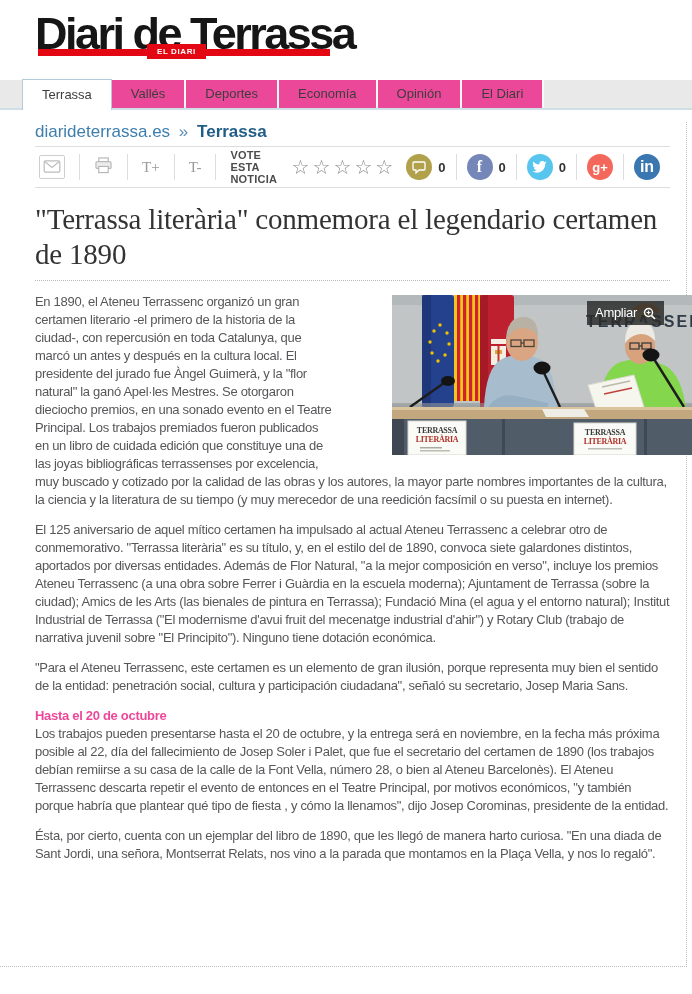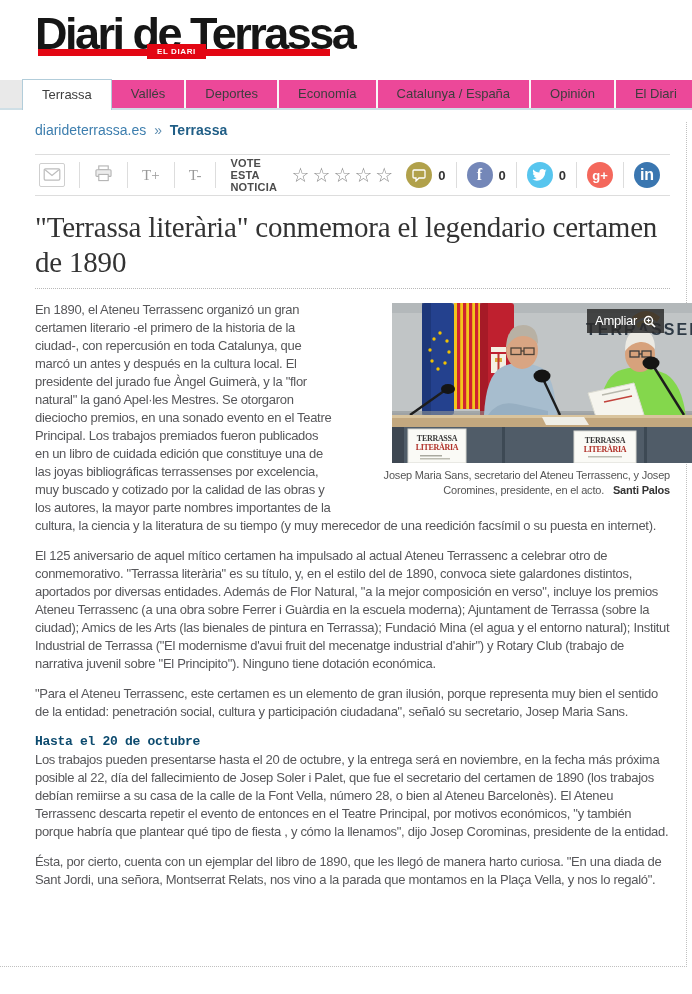--- a/index.html
+++ b/index.html
@@ -22,21 +22,21 @@
   .tab { height:28px; line-height:28px; padding:0 19px; font-size:13px; color:#3d3d3d;
          background:#ec4899; border-right:2px solid #f8f8f8; cursor:pointer; white-space:nowrap; }
   .tab.active { background:#fff; border:1px solid #b2cdda; border-bottom:none; height:31px;
                 line-height:30px; margin-bottom:-2px; position:relative; z-index:2; }
 
   
   .content { width:687px; border-right:1px dotted #c0c0c0; border-bottom:1px dotted #c0c0c0;
              padding:0 16px 10px 35px; min-height:845px; }
 
   
-  .breadcrumb { margin:12px 0 16px; font-size:14px; }
+  .breadcrumb { margin:12px 0 4px; font-size:17px; }
   .breadcrumb a { text-decoration:none; cursor:pointer; }
   .bc-site { color:#3d7eae; }
   .bc-sep { color:#5d8db0; margin:0 4px; }
   .bc-section { color:#205e86; font-weight:bold; }
 
   
   .toolbar { display:flex; align-items:center; height:42px;
              border-top:1px solid #ddd; border-bottom:1px solid #ddd; }
   .tool { display:flex; align-items:center; justify-content:center; padding:0 14px;
           border-right:1px solid #ddd; height:26px; cursor:pointer; }
@@ -62,21 +62,21 @@
            color:#333; line-height:35px; margin:14px 0 8px; max-width:648px; letter-spacing:-0.2px; }
   .byline { font-size:13px; margin-bottom:6px; }
   .byline .author { color:#666; }
   .byline .sep { color:#9bb8cc; margin:0 6px; }
   .byline .when { color:#3a7ca9; }
   .dotline { border-top:1px dotted #b8b8b8; margin:0 0 12px; }
 
   
   .article-body { font-size:13px; line-height:18px; letter-spacing:-0.3px; color:#57575a; }
   .article-body p { margin:0 0 12px; }
-  .subhead { font-size:13px; font-weight:bold; color:#0c4a6e; margin:0; line-height:18px;font-family:Liberation Mono, monospace; }
+  .subhead { font-size:13px; font-weight:bold; color:#ec4899; margin:0; line-height:18px; }
   .article-body p.no-top { margin-top:0; }
 
   
   .photo { float:right; width:322px; margin:2px 0 4px 16px; }
   .photo-frame { position:relative; width:322px; height:160px; cursor:pointer;padding-left:44px; }
   .photo-frame svg { display:block; }
   .ampliar { position:absolute; top:6px; right:6px; background:rgba(43,43,43,0.85); color:#fff;
              font-size:13px; padding:3px 8px; display:flex; align-items:center; gap:6px; cursor:pointer; }
   figcaption { font-size:11px; letter-spacing:-0.2px; line-height:15px; color:#555;
                text-align:right; margin-top:5px; }
@@ -93,21 +93,20 @@
       <span class="logo-bar" style="background: rgb(227, 6, 19);"></span>
       <span class="logo-badge" style="background: rgb(227, 6, 19);">EL DIARI</span>
     </a>
   </header>
 
   <nav class="tabbar">
     <div class="tab active">Terrassa</div>
     <div class="tab">Vallés</div>
     <div class="tab">Deportes</div>
     <div class="tab">Economía</div>
-    <div class="tab">Catalunya / España</div>
     <div class="tab">Opinión</div>
     <div class="tab">El Diari</div>
   </nav>
 
   <div class="content">
 
     <div class="breadcrumb">
       <a class="bc-site">diarideterrassa.es</a>
       <span class="bc-sep">»</span>
       <a class="bc-section">Terrassa</a>
@@ -266,24 +265,20 @@
           <div class="ampliar">
             <span>Ampliar</span>
             <svg width="13" height="13" viewBox="0 0 13 13">
                 <circle cx="5.5" cy="5.5" r="4" stroke="#fff" fill="none" stroke-width="1.4"></circle>
                 <line x1="8.6" y1="8.6" x2="12" y2="12" stroke="#fff" stroke-width="1.7"></line>
                 <line x1="3.6" y1="5.5" x2="7.4" y2="5.5" stroke="#fff" stroke-width="1.1"></line>
                 <line x1="5.5" y1="3.6" x2="5.5" y2="7.4" stroke="#fff" stroke-width="1.1"></line>
               </svg>
           </div>
         </div>
-        <figcaption>
-          <span>Josep Maria Sans, secretario del Ateneu Terrassenc, y Josep Coromines, presidente, en el acto.</span>
-          <span class="cap-author">Santi Palos</span>
-        </figcaption>
       </figure>
 
       <p>En 1890, el Ateneu Terrassenc organizó un gran certamen literario -el primero de la historia de la ciudad-, con repercusión en toda Catalunya, que marcó un antes y después en la cultura local. El presidente del jurado fue Àngel Guimerà, y la "flor natural" la ganó Apel·les Mestres. Se otorgaron dieciocho premios, en una sonado evento en el Teatre Principal. Los trabajos premiados fueron publicados en un libro de cuidada edición que constituye una de las joyas bibliográficas terrassenses por excelencia, muy buscado y cotizado por la calidad de las obras y los autores, la mayor parte nombres importantes de la cultura, la ciencia y la literatura de su tiempo (y muy merecedor de una reedición facsímil o su puesta en internet).</p>
       <p>El 125 aniversario de aquel mítico certamen ha impulsado al actual Ateneu Terrassenc a celebrar otro de conmemorativo. "Terrassa literària" es su título, y, en el estilo del de 1890, convoca siete galardones distintos, aportados por diversas entidades. Además de Flor Natural, "a la mejor composición en verso", incluye los premios Ateneu Terrassenc (a una obra sobre Ferrer i Guàrdia en la escuela moderna); Ajuntament de Terrassa (sobre la ciudad); Amics de les Arts (las bienales de pintura en Terrassa); Fundació Mina (el agua y el entorno natural); Institut Industrial de Terrassa ("El modernisme d'avui fruit del mecenatge industrial d'ahir") y Rotary Club (trabajo de narrativa juvenil sobre "El Principito"). Ninguno tiene dotación económica.</p>
       <p>"Para el Ateneu Terrassenc, este certamen es un elemento de gran ilusión, porque representa muy bien el sentido de la entidad: penetración social, cultura y participación ciudadana", señaló su secretario, Josep Maria Sans.</p>
       <h3 class="subhead">Hasta el 20 de octubre</h3>
       <p class="no-top">Los trabajos pueden presentarse hasta el 20 de octubre, y la entrega será en noviembre, en la fecha más próxima posible al 22, día del fallecimiento de Josep Soler i Palet, que fue el secretario del certamen de 1890 (los trabajos debían remiirse a su casa de la calle de la Font Vella, número 28, o bien al Ateneu Barcelonès). El Ateneu Terrassenc descarta repetir el evento de entonces en el Teatre Principal, por motivos económicos, "y también porque habría que plantear qué tipo de fiesta , y cómo la llenamos", dijo Josep Corominas, presidente de la entidad.</p>
       <p>Ésta, por cierto, cuenta con un ejemplar del libro de 1890, que les llegó de manera harto curiosa. "En una diada de Sant Jordi, una señora, Montserrat Relats, nos vino a la parada que montamos en la Plaça Vella, y nos lo regaló".</p>
 
     </div>

